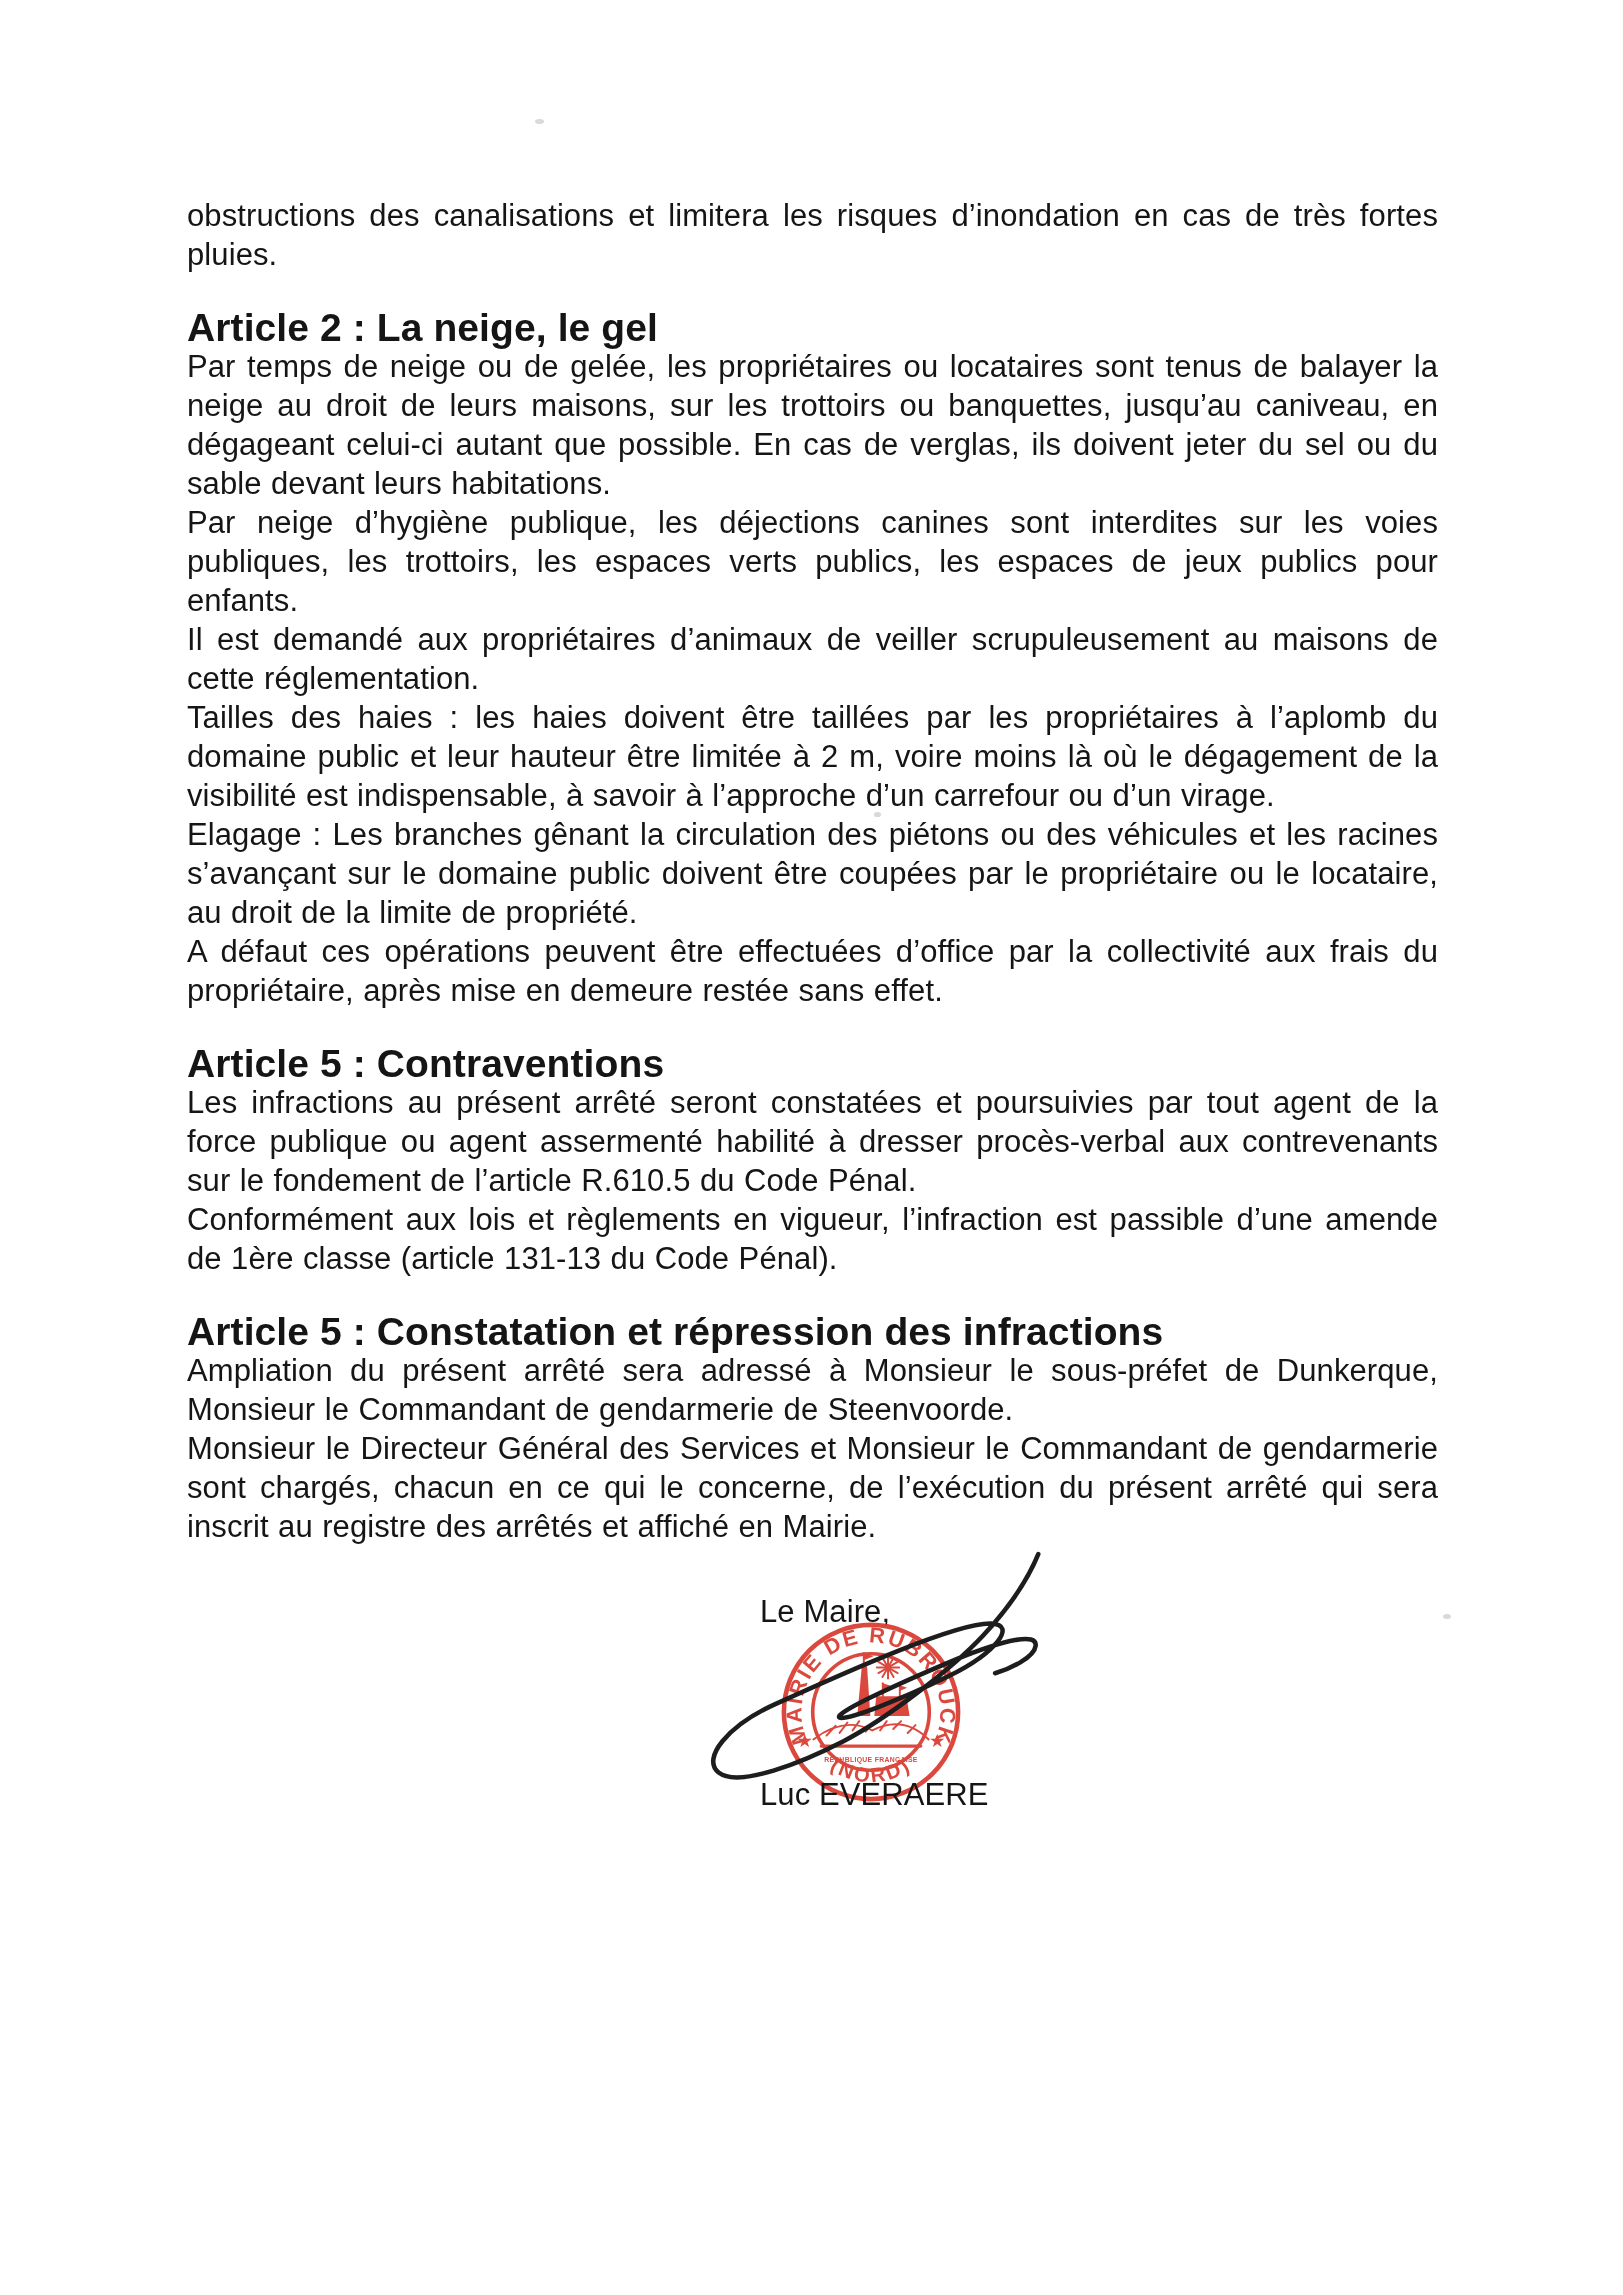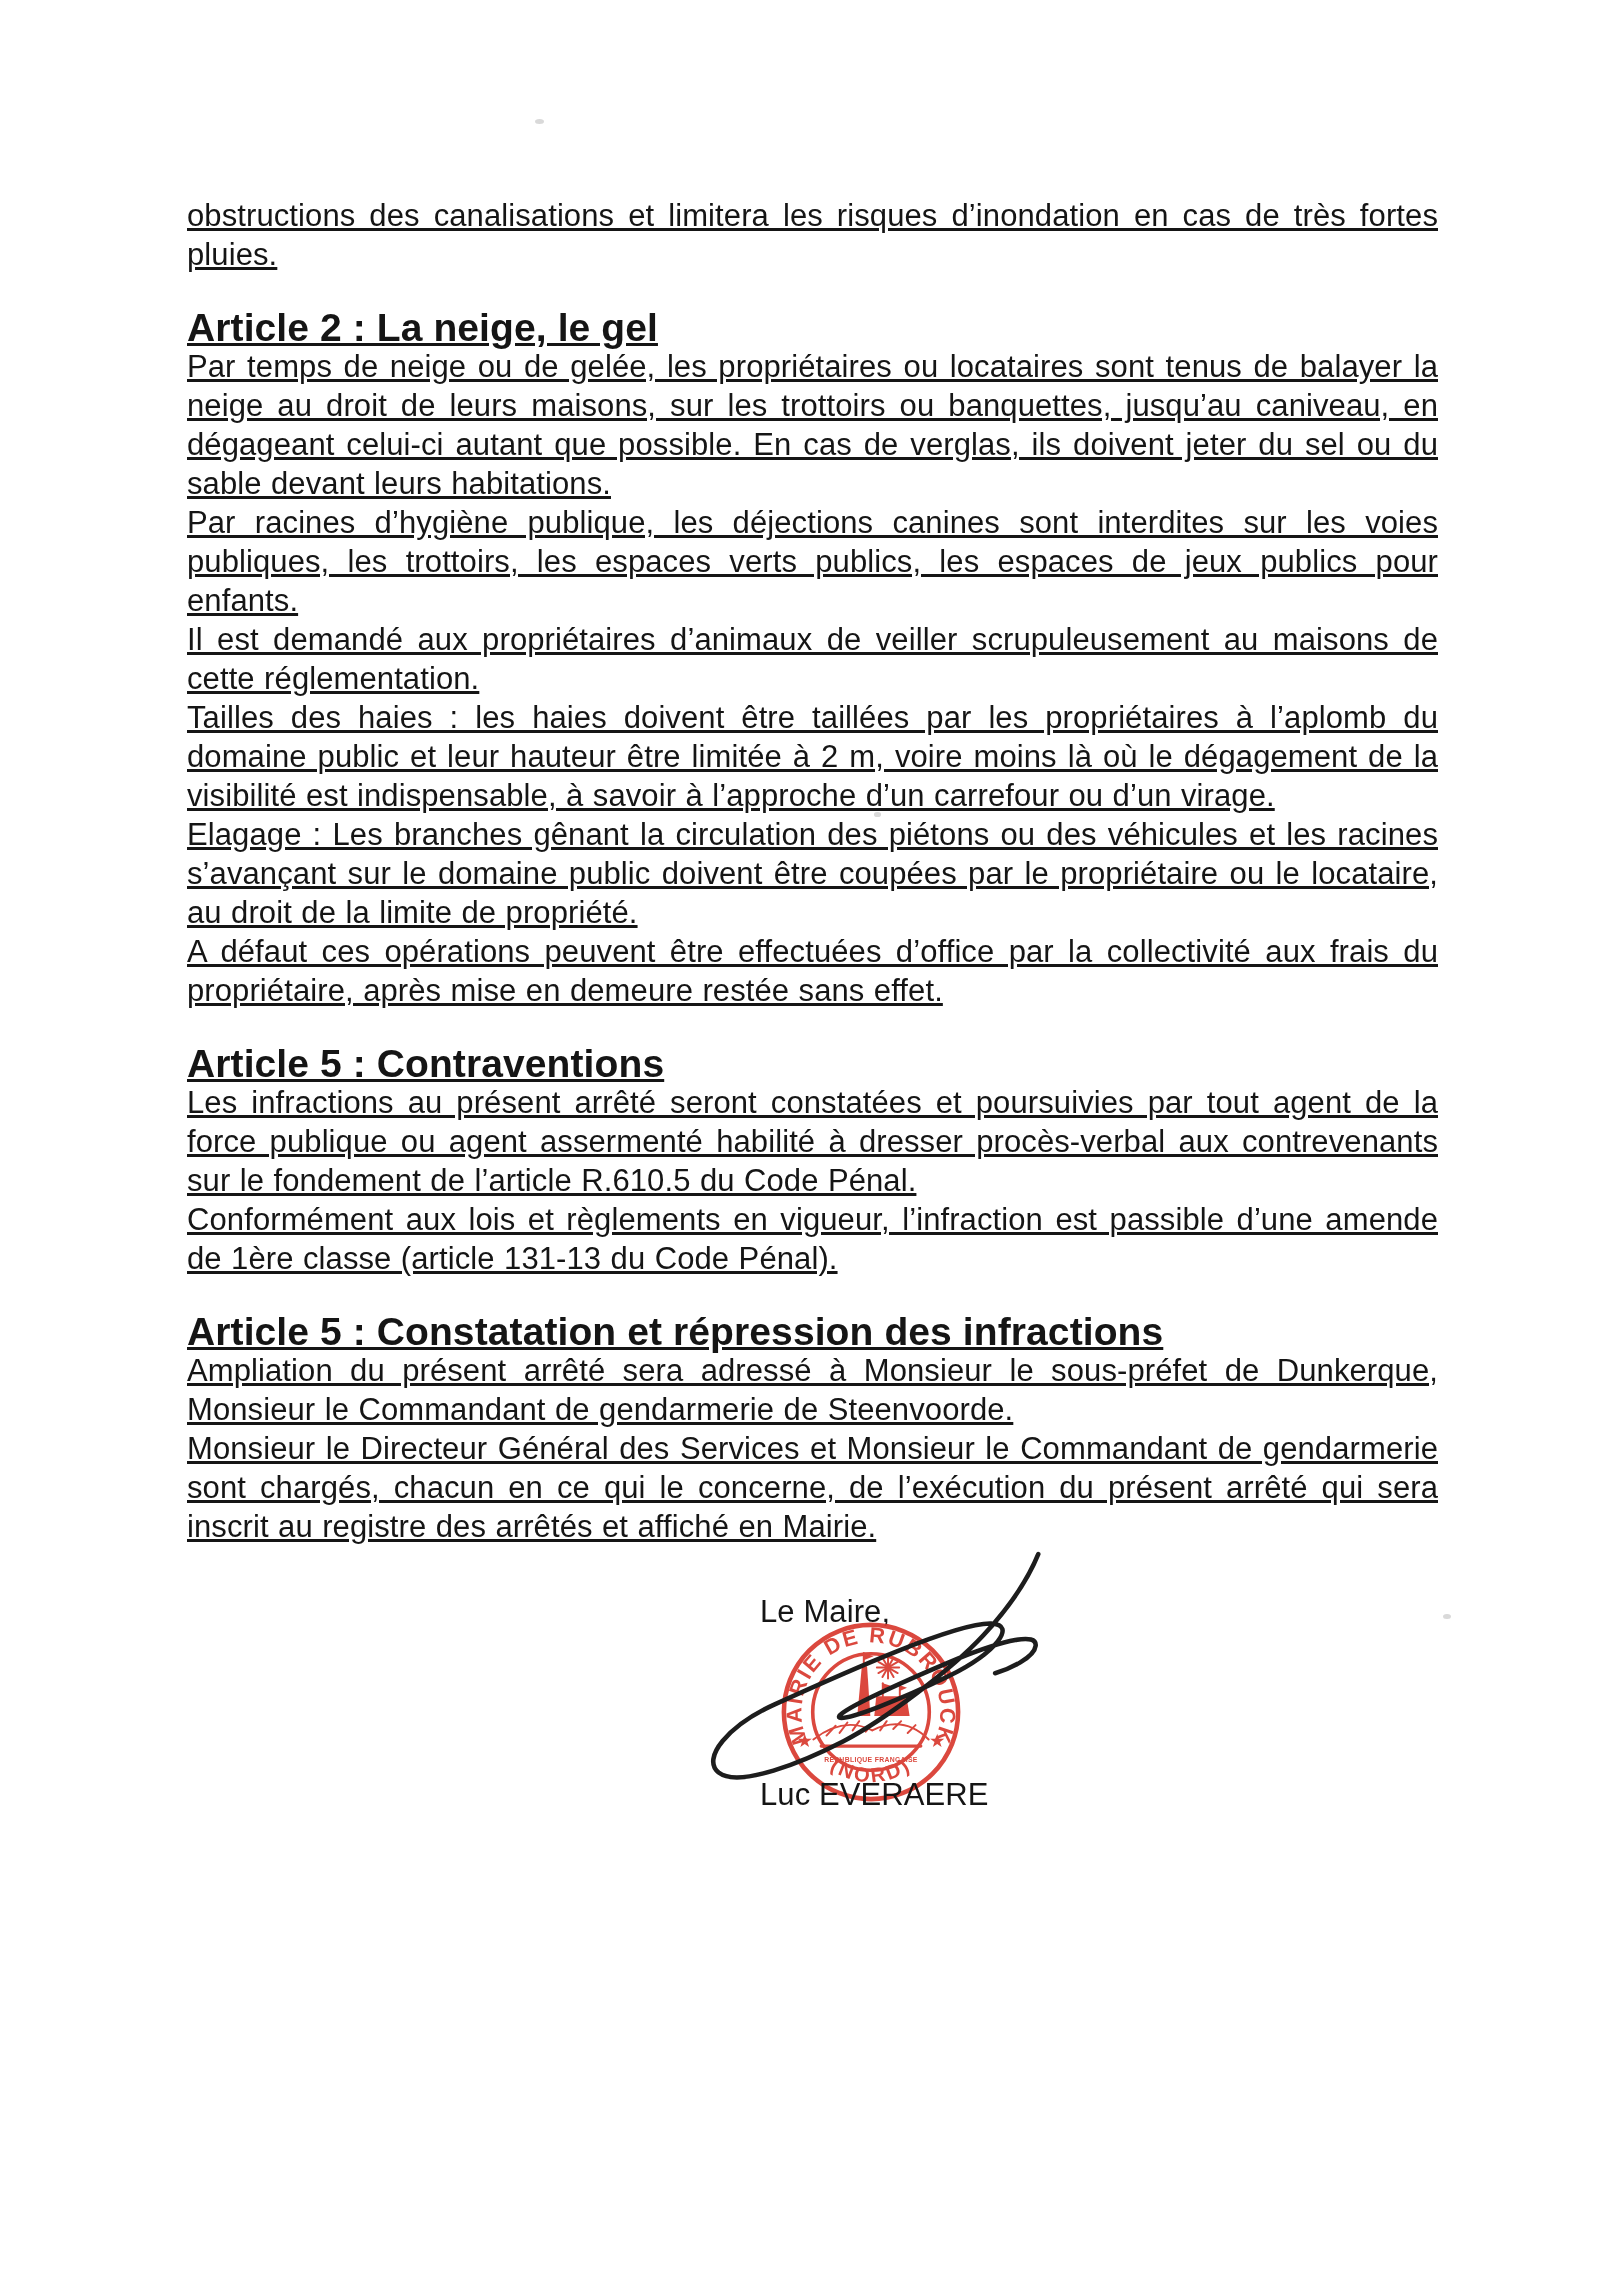--- a/index.html
+++ b/index.html
@@ -20,21 +20,20 @@
   }
   .content {
     position: absolute;
     left: 187px;
     top: 196px;
     width: 1251px;
     font-size: 31px;
     line-height: 39px;
     text-align: justify;
     letter-spacing: 0.1px;
-    text-decoration: underline;
   }
   .content p {
     margin: 0;
     word-spacing: 0.7px;
   }
   .content h2.article-heading {
     font-size: 39px;
     line-height: 39px;
     font-weight: bold;
     margin: 34px 0 0 0;
@@ -85,21 +84,21 @@
   <span class="speck s2"></span>
   <span class="speck s3"></span>
 
   <div class="content">
 
     <p>obstructions des canalisations et limitera les risques d’inondation en cas de très fortes pluies.</p>
 
     <h2 class="article-heading">Article 2 : La neige, le gel</h2>
     <p>Par temps de neige ou de gelée, les propriétaires ou locataires sont tenus de balayer la neige au droit de leurs maisons, sur les trottoirs ou banquettes, jusqu’au caniveau, en dégageant celui-ci autant que possible. En cas de verglas, ils doivent jeter du sel ou du sable devant leurs habitations.</p>
 
-    <p>Par racines d’hygiène publique, les déjections canines sont interdites sur les voies publiques, les trottoirs, les espaces verts publics, les espaces de jeux publics pour enfants.</p>
+    <p>Par neige d’hygiène publique, les déjections canines sont interdites sur les voies publiques, les trottoirs, les espaces verts publics, les espaces de jeux publics pour enfants.</p>
     <p>Il est demandé aux propriétaires d’animaux de veiller scrupuleusement au maisons de cette réglementation.</p>
 
     <p>Tailles des haies : les haies doivent être taillées par les propriétaires à l’aplomb du domaine public et leur hauteur être limitée à 2 m, voire moins là où le dégagement de la visibilité est indispensable, à savoir à l’approche d’un carrefour ou d’un virage.</p>
     <p>Elagage : Les branches gênant la circulation des piétons ou des véhicules et les racines s’avançant sur le domaine public doivent être coupées par le propriétaire ou le locataire, au droit de la limite de propriété.</p>
     <p>A défaut ces opérations peuvent être effectuées d’office par la collectivité aux frais du propriétaire, après mise en demeure restée sans effet.</p>
 
     <h2 class="article-heading">Article 5 : Contraventions</h2>
     <p>Les infractions au présent arrêté seront constatées et poursuivies par tout agent de la force publique ou agent assermenté habilité à dresser procès-verbal aux contrevenants sur le fondement de l’article R.610.5 du Code Pénal.</p>
     <p>Conformément aux lois et règlements en vigueur, l’infraction est passible d’une amende de 1ère classe (article 131-13 du Code Pénal).</p>
 

